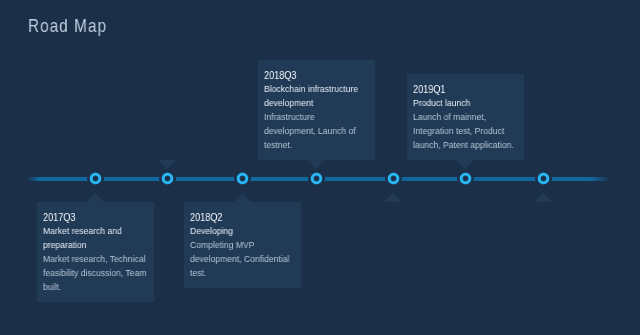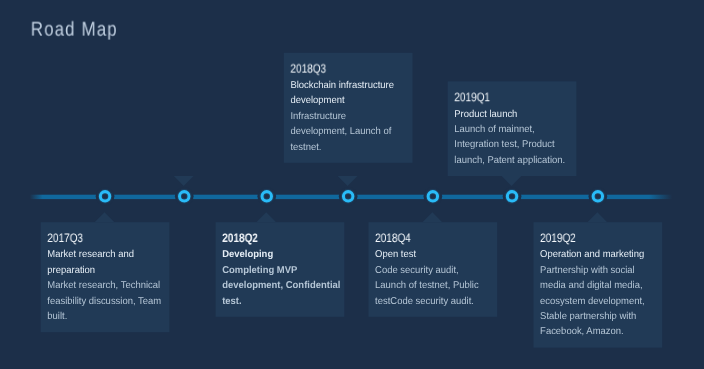--- a/index.html
+++ b/index.html
@@ -72,76 +72,56 @@
       <div class="ln h">preparation</div>
       <div class="ln d">Market research, Technical</div>
       <div class="ln d">feasibility discussion, Team</div>
       <div class="ln d">built.</div>
     </div>
   </div>
 
   <div class="arrow arrow-down" style="left:157.9px;top:160px;"></div>
 
   <div class="arrow arrow-up" style="left:232.9px;top:192.8px;"></div>
-  <div class="card" style="left:196px;top:202px;height:86px;font-weight:bold;">
+  <div class="card" style="left:184px;top:202px;height:86px;">
     <div class="txt">
       <div class="ln q">2018Q2</div>
       <div class="ln h">Developing</div>
       <div class="ln d">Completing MVP</div>
       <div class="ln d">development, Confidential</div>
       <div class="ln d">test.</div>
     </div>
   </div>
 
-  <div class="card" style="left:258px;top:48px;height:100px;">
+  <div class="card" style="left:258px;top:60px;height:100px;">
     <div class="txt">
       <div class="ln q">2018Q3</div>
       <div class="ln h">Blockchain infrastructure</div>
       <div class="ln h">development</div>
       <div class="ln d">Infrastructure</div>
       <div class="ln d">development, Launch of</div>
       <div class="ln d">testnet.</div>
     </div>
   </div>
   <div class="arrow arrow-down" style="left:306.9px;top:160px;"></div>
 
   <div class="arrow arrow-up" style="left:383.9px;top:192.8px;"></div>
-  <div class="card" style="left:335px;top:202px;height:86px;">
-    <div class="txt">
-      <div class="ln q">2018Q4</div>
-      <div class="ln h">Open test</div>
-      <div class="ln d">Code security audit,</div>
-      <div class="ln d">Launch of testnet, Public</div>
-      <div class="ln d">testCode security audit.</div>
-    </div>
-  </div>
 
   <div class="card" style="left:407px;top:74px;height:86px;">
     <div class="txt">
       <div class="ln q">2019Q1</div>
       <div class="ln h">Product launch</div>
       <div class="ln d">Launch of mainnet,</div>
       <div class="ln d">Integration test, Product</div>
       <div class="ln d">launch, Patent application.</div>
     </div>
   </div>
   <div class="arrow arrow-down" style="left:455.9px;top:160px;"></div>
 
   <div class="arrow arrow-up" style="left:533.9px;top:192.8px;"></div>
-  <div class="card" style="left:485px;top:202px;height:114px;">
-    <div class="txt">
-      <div class="ln q">2019Q2</div>
-      <div class="ln h">Operation and marketing</div>
-      <div class="ln d">Partnership with social</div>
-      <div class="ln d">media and digital media,</div>
-      <div class="ln d">ecosystem development,</div>
-      <div class="ln d">Stable partnership with</div>
-      <div class="ln d">Facebook, Amazon.</div>
-    </div>
-  </div>
 
   <div class="node" style="left:87.0px;">
     <svg width="17" height="17" viewBox="0 0 17 17">
       <circle cx="8.5" cy="8.5" r="4.3" fill="none" stroke="#29bbf8" stroke-width="4.6" opacity=".13"></circle>
       <circle cx="8.5" cy="8.5" r="4.3" fill="none" stroke="#29bbf8" stroke-width="2.75"></circle>
     </svg>
   </div>
   <div class="node" style="left:159.0px;">
     <svg width="17" height="17" viewBox="0 0 17 17">
       <circle cx="8.5" cy="8.5" r="4.3" fill="none" stroke="#29bbf8" stroke-width="4.6" opacity=".13"></circle>

